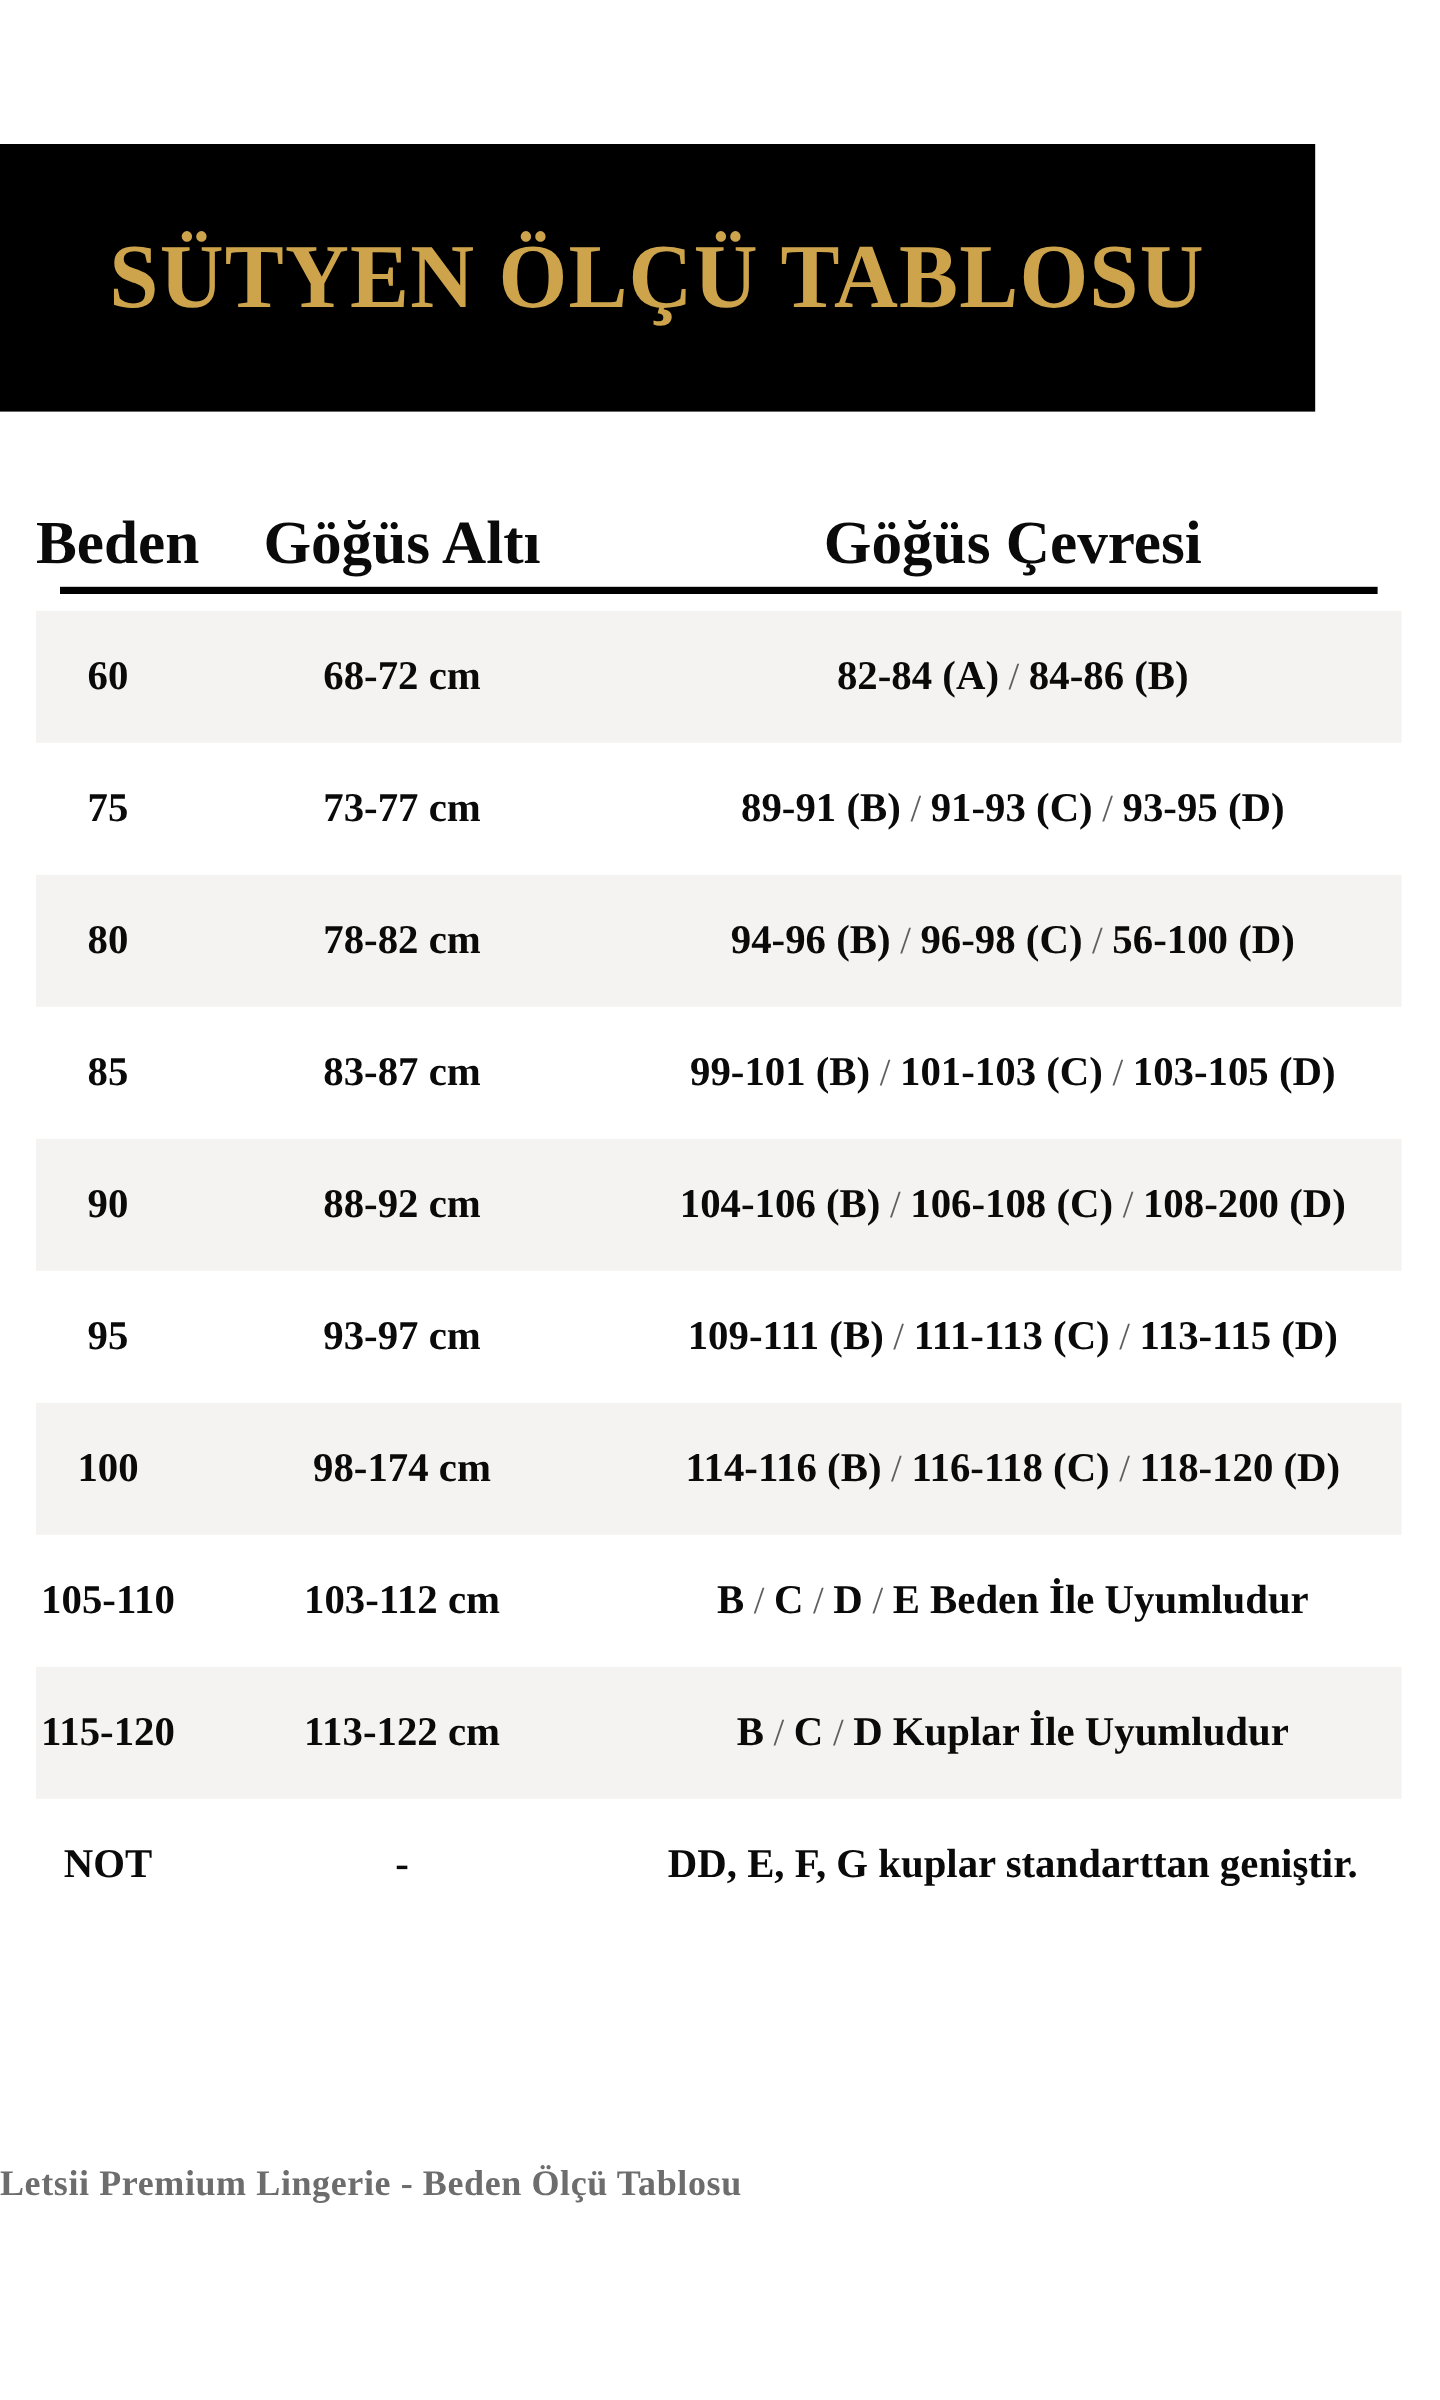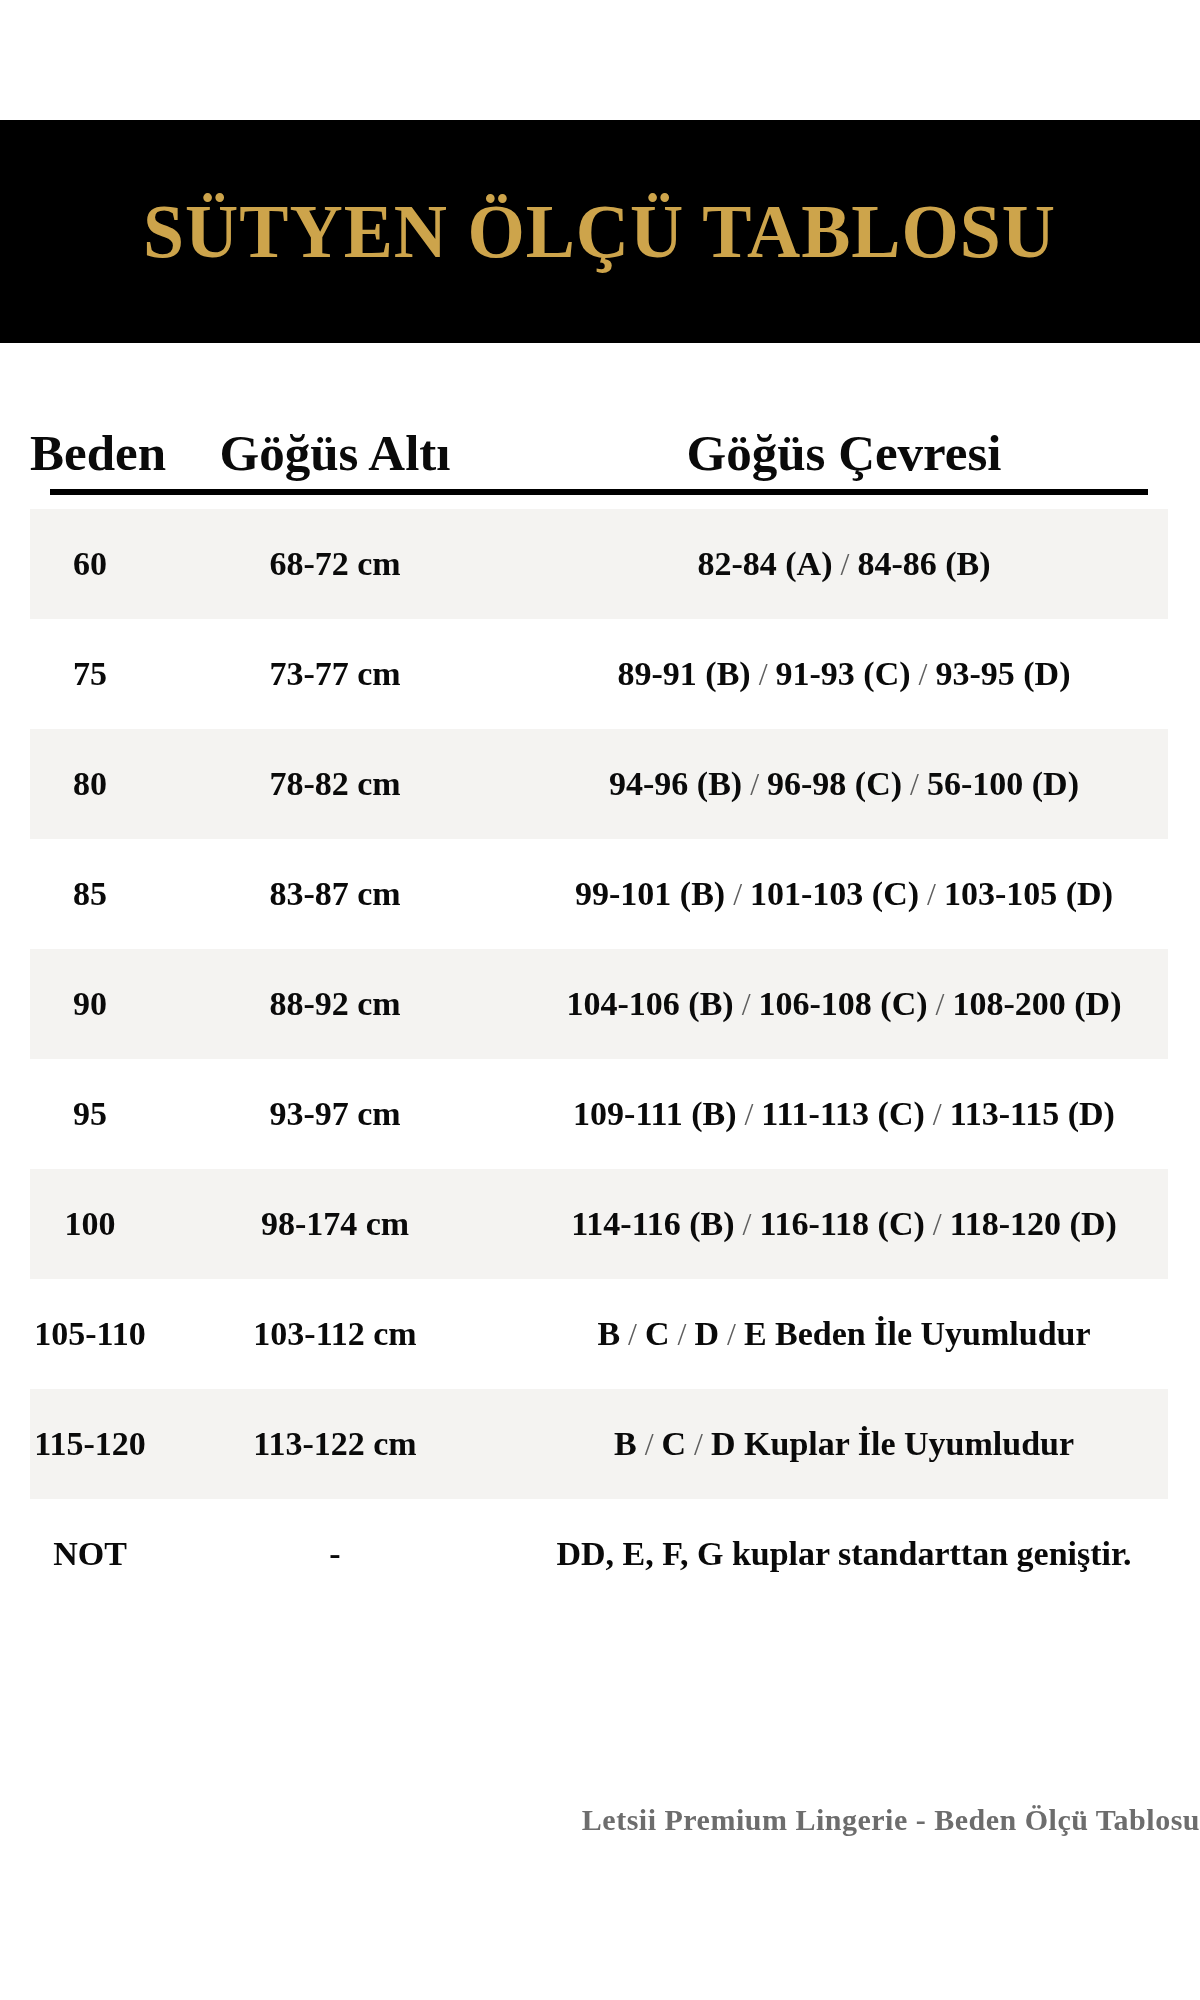--- a/index.html
+++ b/index.html
@@ -14,21 +14,21 @@
     overflow: hidden;
     font-family: "Liberation Serif", "DejaVu Serif", serif;
     color: #0a0a0a;
   }
 
   
   .title-band {
     position: absolute;
     top: 120px;
     left: 0;
-    width: 1200px;
+    width: 1096px;
     height: 223px;
     background: #000000;
     display: flex;
     align-items: center;
     justify-content: center;
   }
   .title-band h1 {
     margin: 0;
     font-size: 76px;
     font-weight: 700;
@@ -79,21 +79,21 @@
     padding: 0 8px;
     font-size: 32px;
   }
 
   
   .footer-caption {
     position: absolute;
     top: 1802px;
     left: 0;
     width: 1200px;
-    text-align: right;
+    text-align: left;
     font-size: 30px;
     font-weight: 700;
     letter-spacing: 0.5px;
     color: #6d6d6d;
     line-height: 1.2;
   }
 </style>
 </head>
 <body>
 

